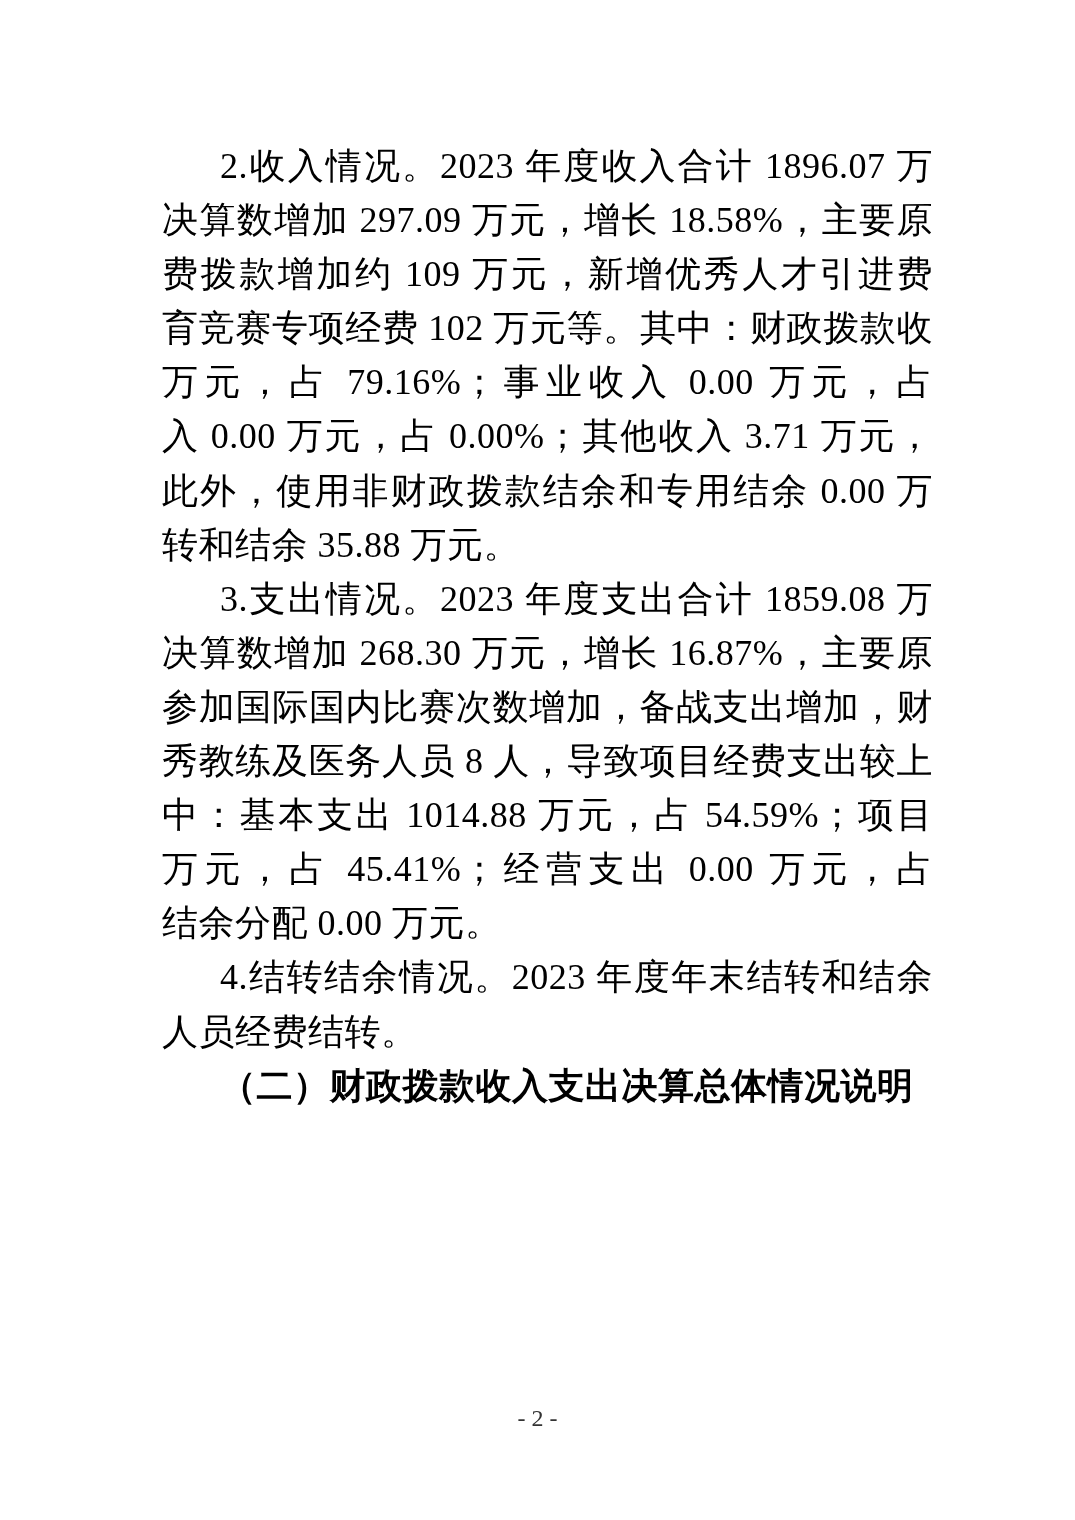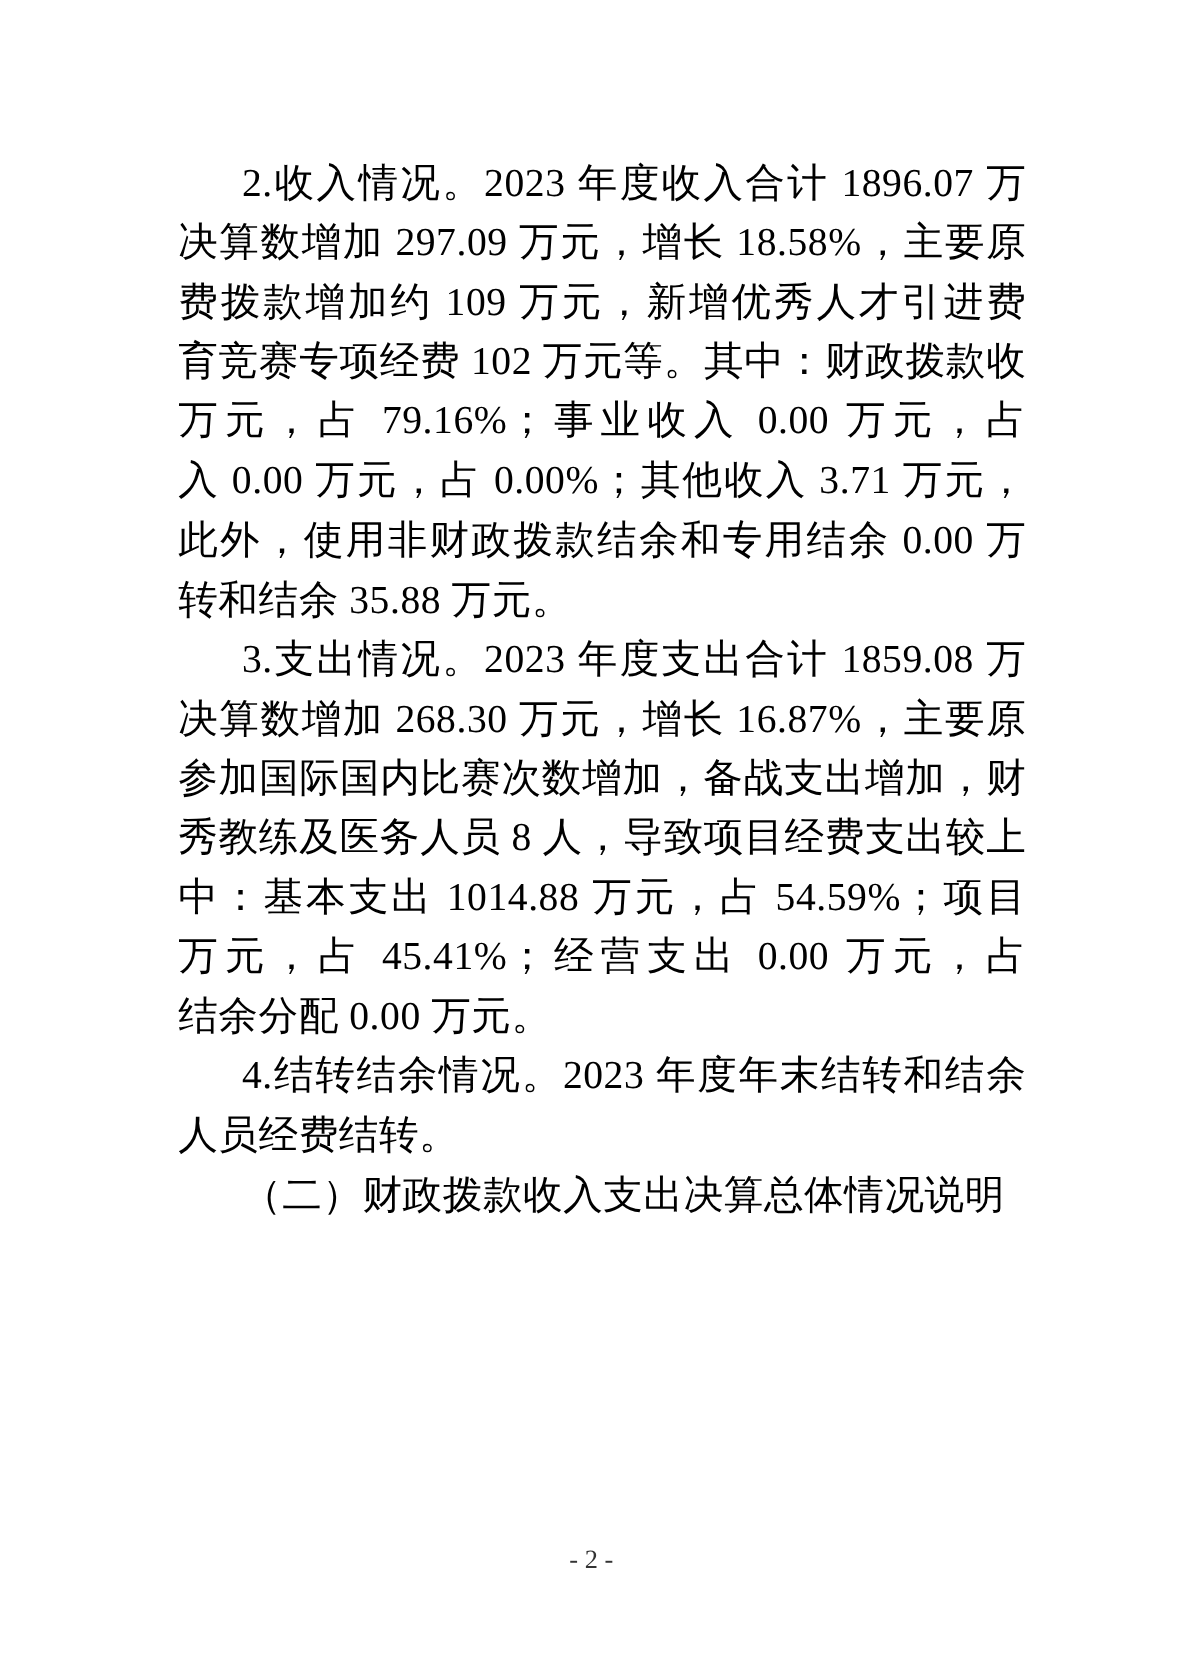--- a/index.html
+++ b/index.html
@@ -37,21 +37,21 @@
     letter-spacing: 0.5px;
   }
   .line.last {
     text-align: right;
     text-align-last: left;
   }
   .line.indent {
     text-indent: 58px;
   }
   .para.heading .line {
-    font-weight: normal;
+    font-weight: bold;
   }
   .page-number {
     position: absolute;
     left: 0;
     width: 1075px;
     top: 1402px;
     height: 32px;
     line-height: 32px;
     text-align: center;
     font-size: 24px;

